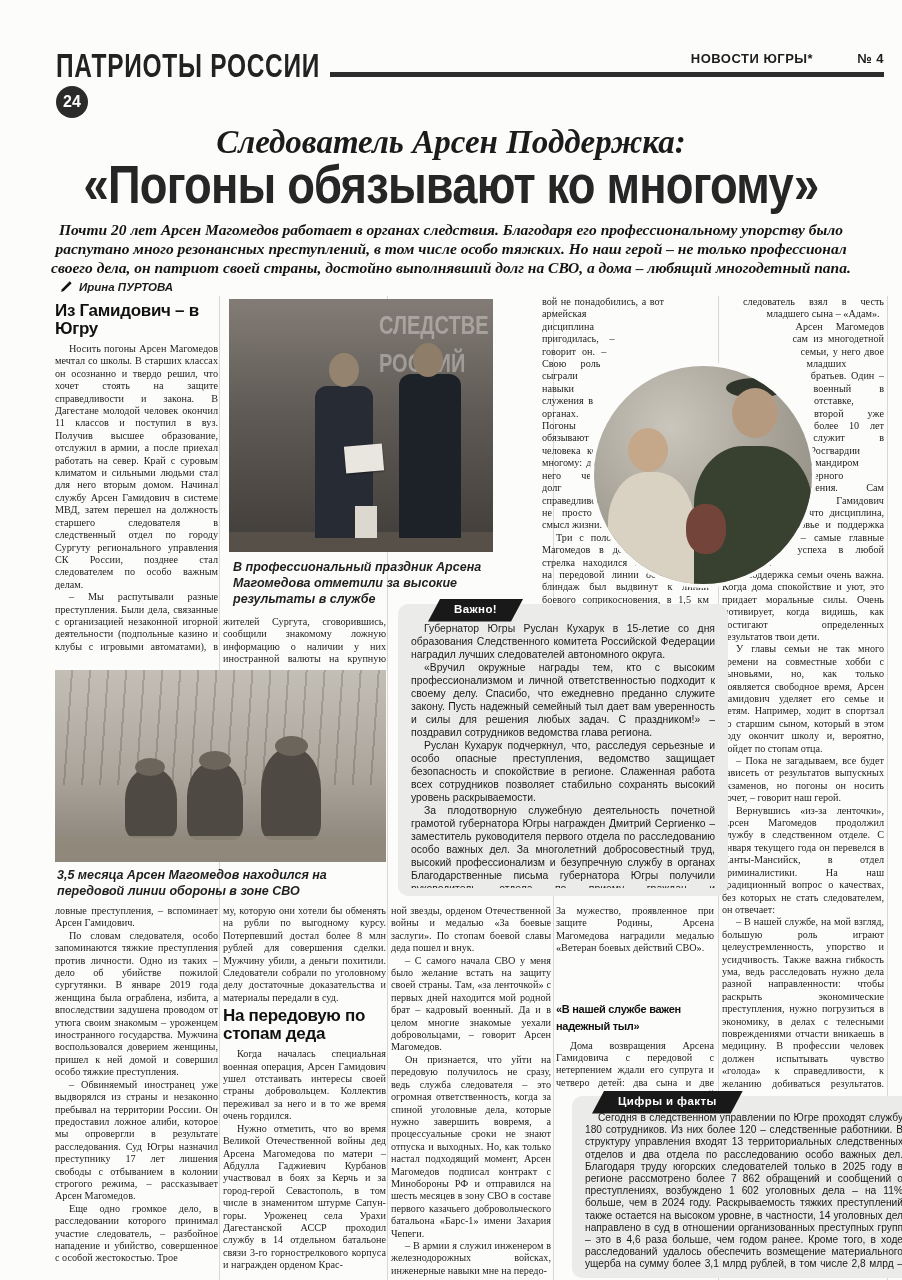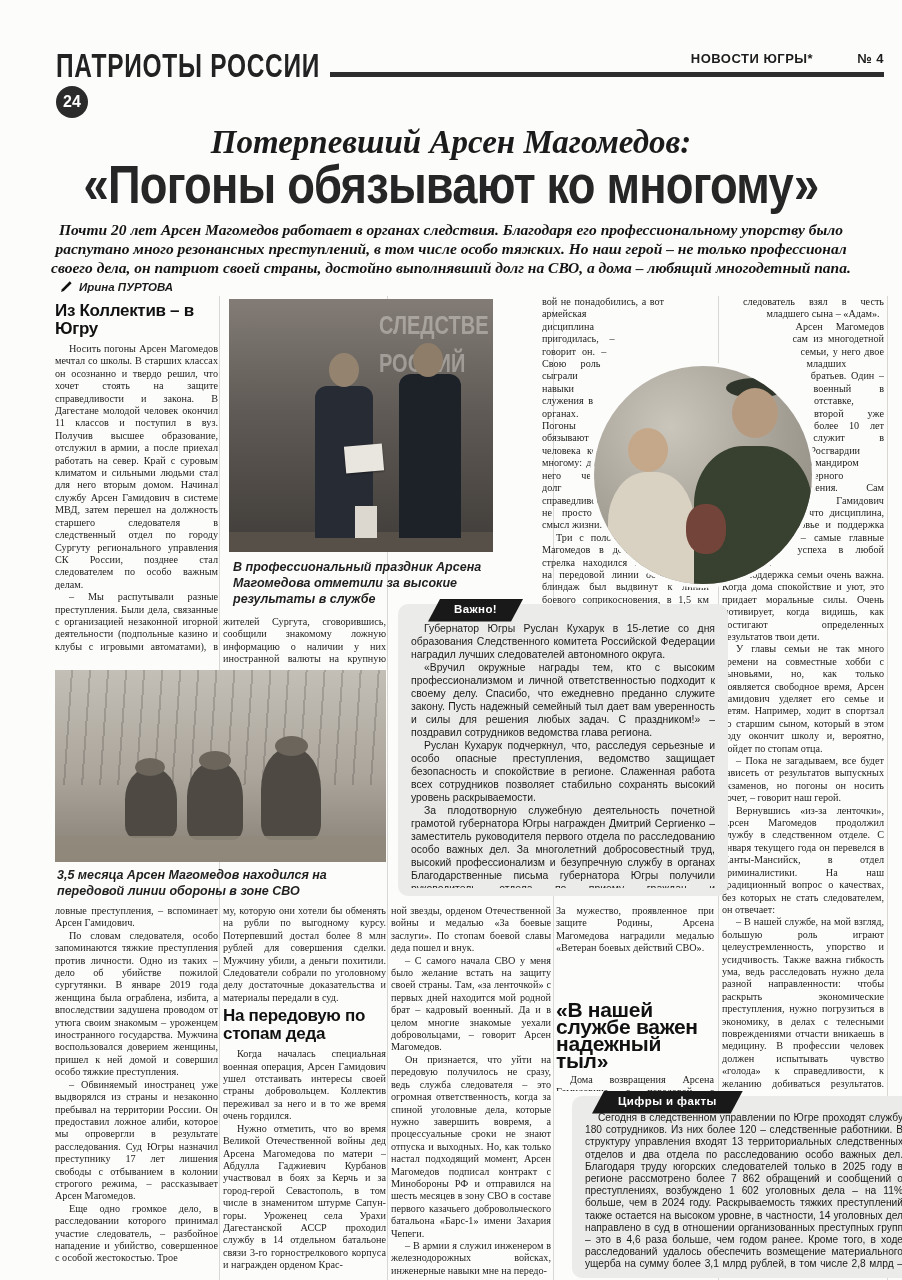--- a/index.html
+++ b/index.html
@@ -28,21 +28,21 @@
   .byline{left:60px;top:280px;display:flex;gap:6px;align-items:flex-end;
           font:italic 700 11.5px/1 "Liberation Sans",sans-serif;}
   .pen-icon svg{display:block;}
 
   
   .bt{font:10.2px/12.4px "Liberation Serif",serif;text-align:justify;overflow:hidden;}
   .bt p{margin:0;text-indent:14px;}
   .bt p.cont{text-indent:0;}
   .sub{font:700 17px/18px "Liberation Sans",sans-serif;letter-spacing:-.3px;
        margin:3px 0 5px;text-indent:0 !important;text-align:left;color:#111;}
-  .sub.small{font-size:21px;line-height:17px;margin-top:46px;}
+  .sub.small{font-size:11px;line-height:17px;margin-top:46px;}
 
   
   .vrule{width:1px;background:#d8d7d4;}
 
   
   .c1t{left:55px;top:299px;width:163px;height:354px;}
   .c2t{left:223px;top:616px;width:163px;height:56px;}
   .c4t{left:542px;top:296px;width:167px;height:316px;}
   .c5 {left:722px;top:296px;width:162px;height:796px;}
   .c1b{left:55px;top:905px;width:163px;height:378px;}
@@ -118,34 +118,34 @@
   <div class="abs vrule" style="left:887px;top:296px;height:987px;"></div>
 
   <div class="abs brand">ПАТРИОТЫ РОССИИ</div>
   <div class="abs header-rule"></div>
   <div class="abs masthead">
     <span><span>НОВОСТИ ЮГРЫ</span><span>*</span></span>
     <span>№ 4</span>
   </div>
   <div class="abs page-badge">24</div>
 
-  <div class="abs kicker">Потерпевший Арсен Магомедов:</div>
+  <div class="abs kicker">Следователь Арсен Поддержка:</div>
   <div class="abs headline">«Погоны обязывают ко многому»</div>
   <div class="abs lead">Почти 20 лет Арсен Магомедов работает в органах следствия. Благодаря его профессиональному упорству было распутано много резонансных преступлений, в том числе особо тяжких. Но наш герой – не только профессионал своего дела, он патриот своей страны, достойно выполнявший долг на СВО, а дома – любящий многодетный папа.</div>
   <div class="abs byline">
     <span class="pen-icon">
       <svg width="13" height="13" viewBox="0 0 24 24">
           <path d="M2 22l5-1.5L21.5 6 18 2.5 3.5 17z" fill="#111"></path>
         </svg>
     </span>
     <span>Ирина ПУРТОВА</span>
   </div>
 
   <div class="abs bt c1t">
-    <div class="sub">Из Коллектив – в Югру</div>
+    <div class="sub">Из Гамидович – в Югру</div>
     <p>Носить погоны Арсен Магомедов мечтал со школы. В старших классах он осознанно и твердо решил, что хочет стоять на защите справедливости и закона. В Дагестане молодой человек окончил 11 классов и поступил в вуз. Получив высшее образование, отслужил в армии, а после приехал работать на север. Край с суровым климатом и сильными людьми стал для него вторым домом. Начинал службу Арсен Гамидович в системе МВД, затем перешел на должность старшего следователя в следственный отдел по городу Сургуту регионального управления СК России, позднее стал следователем по особо важным делам.</p>
     <p>– Мы распутывали разные преступления. Были дела, связанные с организацией незаконной игорной деятельности (подпольные казино и клубы с игровыми автоматами), в которых фигурировало более 10 обвиняемых с объемом дел до 50 томов, преступления экстремистской направленности, убийства и другие общеуго-</p>
   </div>
 
   <div class="abs photo photo1">
     <div class="p1-text">
       <div>СЛЕДСТВЕ</div>
       <div>РОССИЙ</div>
     </div>
     <div class="p1-floor"></div>

